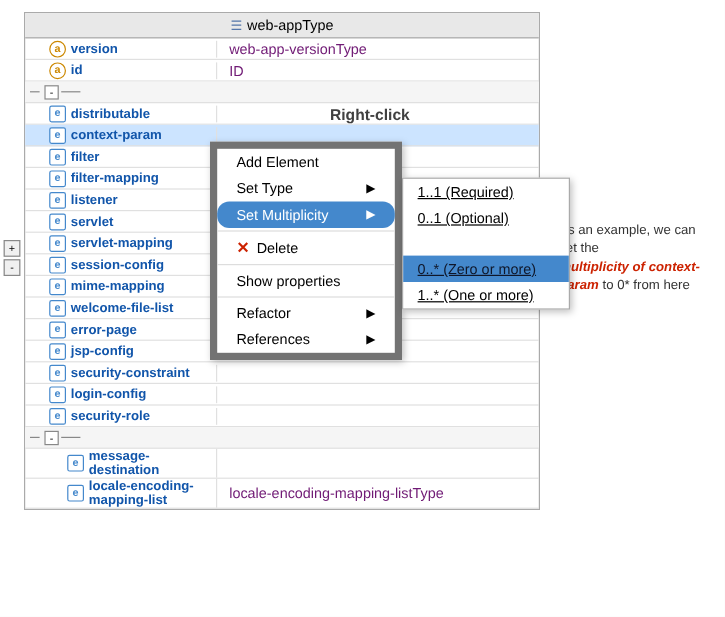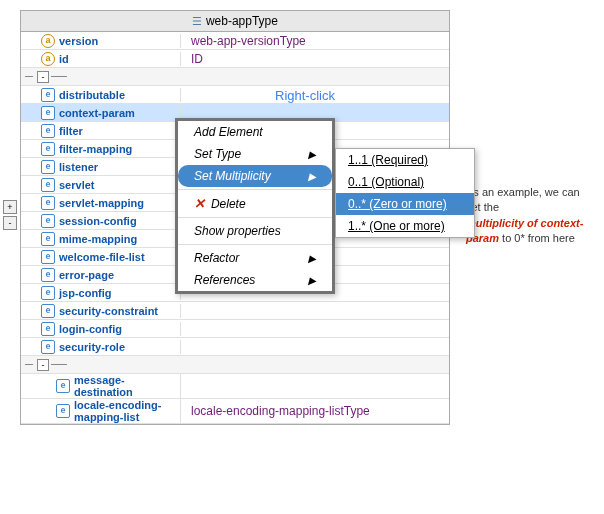--- a/index.html
+++ b/index.html
@@ -127,25 +127,24 @@
       border-top: 1px solid #888;
       margin-left: 2px;
       flex-shrink: 0;
     }
     
     .context-menu {
       position: absolute;
       top: 118px;
       left: 175px;
       background: #fff;
-      border: 3px solid #737373;
+      border: 6px solid #737373;
       box-shadow: 2px 2px 6px rgba(0,0,0,0.25);
       z-index: 100;
       min-width: 160px;
-      font-style: italic;
     }
     .ctx-item {
       padding: 4px 16px;
       cursor: pointer;
       display: flex;
       align-items: center;
       gap: 6px;
       font-size: 12px;
       white-space: nowrap;
     }
@@ -180,29 +179,30 @@
     }
     .sub-item {
       padding: 4px 12px;
       cursor: pointer;
       font-size: 12px;
       white-space: nowrap;
       text-decoration: underline;
     }
     .sub-item.selected {
       background: #4488cc;
-      color: #ffffff;
+      color: #0f172a;
+      margin-top: 20px;
     }
     
     .right-click-label {
       position: absolute;
       top: 88px;
       left: 275px;
-      color: #3b82f6;
-      font-weight: normal;
+      color: #404040;
+      font-weight: bold;
       font-size: 13px;
       z-index: 10;
     }
     .side-note {
       position: absolute;
       top: 185px;
       right: 8px;
       width: 130px;
       font-size: 11px;
       color: #333;

